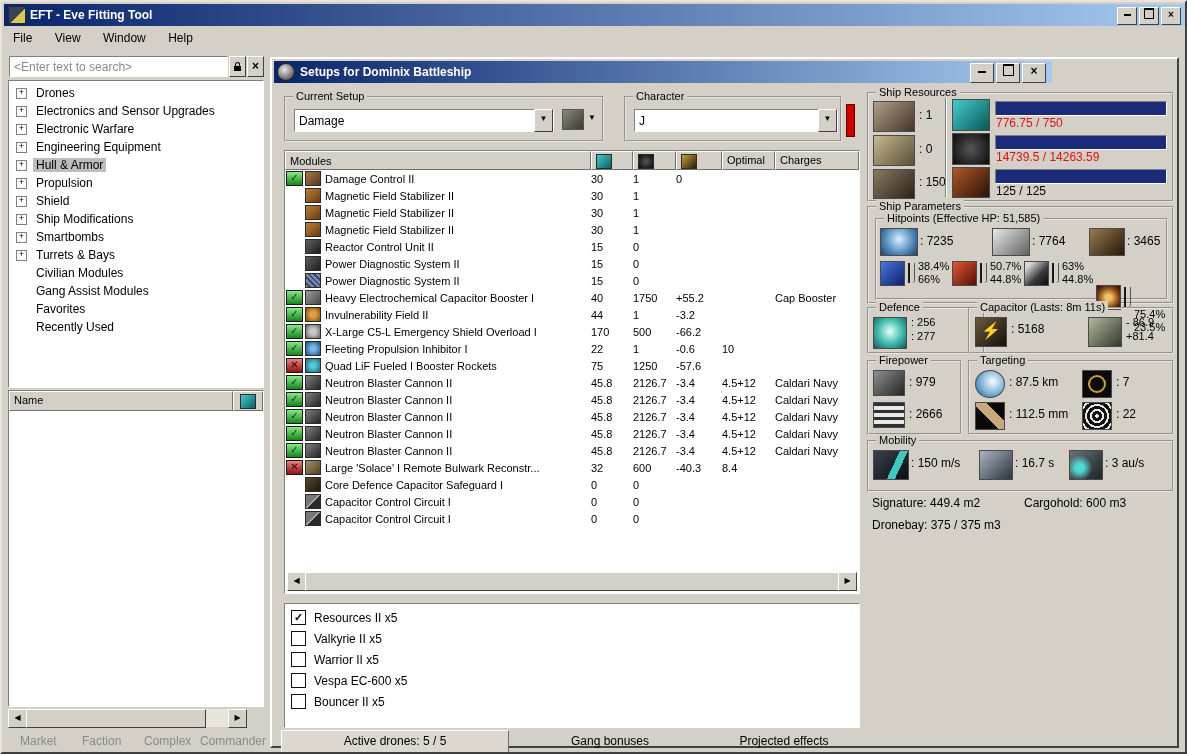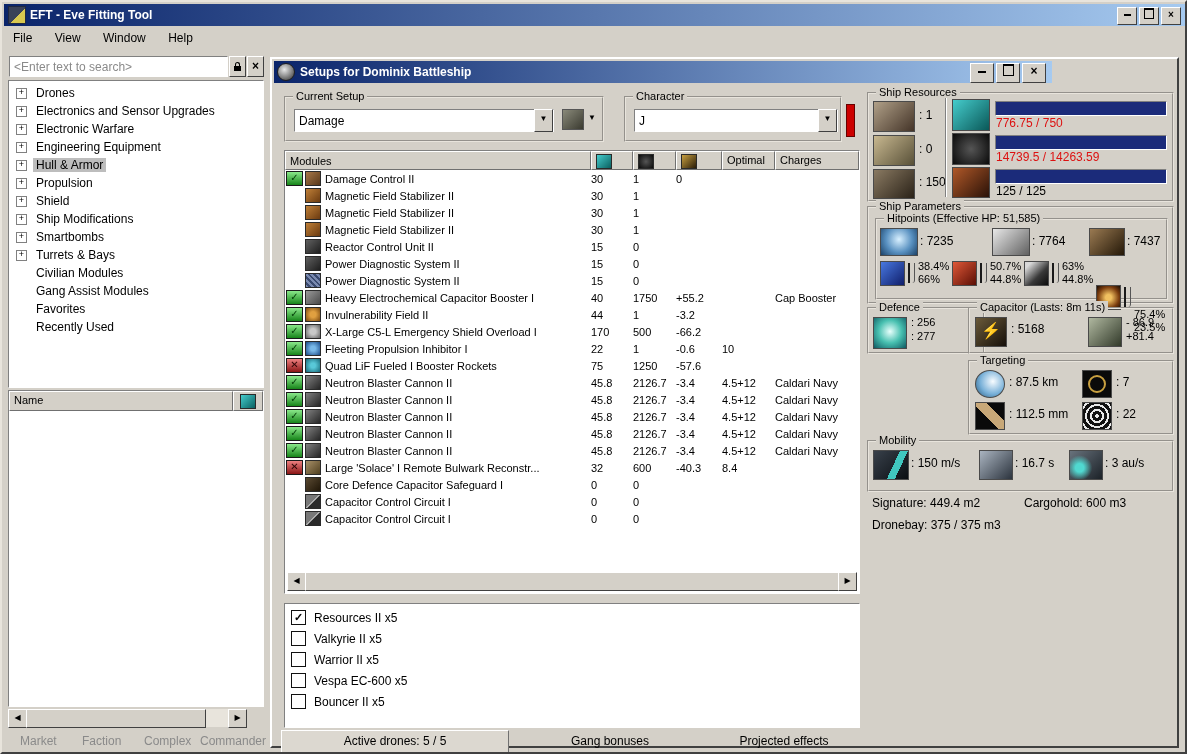--- a/index.html
+++ b/index.html
@@ -549,21 +549,21 @@
 
     <div class="gb" style="left:595px;top:147px;width:307px;height:98px;">
       <span class="gl">Ship Parameters</span>
       <div class="gb" style="left:6px;top:10px;width:293px;height:82px;">
         <span class="gl">Hitpoints (Effective HP: 51,585)</span>
         <div class="ico" style="left:3px;top:8px;width:36px;height:26px;background:radial-gradient(circle at 50% 40%,#d8f0ff,#5890c0 55%,#1c4268);"></div>
         <span class="sv" style="left:43px;top:14px;">: 7235</span>
         <div class="ico" style="left:115px;top:8px;width:36px;height:26px;background:linear-gradient(135deg,#e8e8e8,#606060);"></div>
         <span class="sv" style="left:155px;top:14px;">: 7764</span>
         <div class="ico" style="left:212px;top:8px;width:34px;height:26px;background:linear-gradient(135deg,#9a7a52,#241808);"></div>
-        <span class="sv" style="left:250px;top:14px;">: 7437</span>
+        <span class="sv" style="left:250px;top:14px;">: 3465</span>
 
         <div class="abs" style="left:3px;top:40px;display:flex;align-items:center;">
           <div class="ico" style="position:static;width:23px;height:23px;background:linear-gradient(135deg,#4878e0,#101e6a);"></div>
           <div class="rgau"></div>
           <div>
               <div class="sv11" style="position:static;">38.4%</div>
                <div class="sv11" style="position:static;">66%</div>
             </div>
         </div>
         <div class="abs" style="left:75px;top:40px;display:flex;align-items:center;">
@@ -602,20 +602,27 @@
 
     <div class="gb" style="left:696px;top:248px;width:206px;height:47px;">
       <span class="gl">Capacitor (Lasts: 8m 11s)</span>
       <div class="ico" style="left:5px;top:8px;width:30px;height:28px;background:linear-gradient(135deg,#6a5a3a,#16100a);color:#e8c040;font-size:16px;text-align:center;line-height:26px;">⚡</div>
       <span class="sv" style="left:41px;top:13px;">: 5168</span>
       <div class="ico" style="left:118px;top:8px;width:32px;height:28px;background:linear-gradient(135deg,#b0b8a0,#323a2a);"></div>
       <span class="sv11" style="left:156px;top:7px;">- 86.9</span>
       <span class="sv11" style="left:156px;top:21px;">+81.4</span>
     </div>
 
+    <div class="gb" style="left:595px;top:301px;width:95px;height:75px;">
+      <span class="gl">Firepower</span>
+      <div class="ico" style="left:4px;top:8px;width:30px;height:24px;background:linear-gradient(135deg,#909090,#242424);"></div>
+      <span class="sv" style="left:40px;top:13px;">: 979</span>
+      <div class="ico" style="left:4px;top:40px;width:30px;height:24px;background:repeating-linear-gradient(0deg,#303030 0 3px,#e8e8e8 3px 7px);"></div>
+      <span class="sv" style="left:40px;top:45px;">: 2666</span>
+    </div>
 
     <div class="gb" style="left:696px;top:301px;width:206px;height:75px;">
       <span class="gl">Targeting</span>
       <div class="ico" style="left:5px;top:8px;width:28px;height:26px;border-radius:50%;background:radial-gradient(circle at 60% 40%,#f8fcff,#78b0d8 55%,#24567a);"></div>
       <span class="sv" style="left:39px;top:13px;">: 87.5 km</span>
       <div class="ico" style="left:112px;top:8px;width:28px;height:26px;background:#0a0a0a;display:flex;align-items:center;justify-content:center;">
           <span style="width:14px;height:14px;border:2px solid #c8a040;border-radius:50%;display:block;"></span>
         </div>
       <span class="sv" style="left:146px;top:13px;">: 7</span>
       <div class="ico" style="left:5px;top:40px;width:28px;height:26px;background:linear-gradient(45deg,#0a0a0a 42%,#c8a878 42% 68%,#0a0a0a 68%);"></div>

